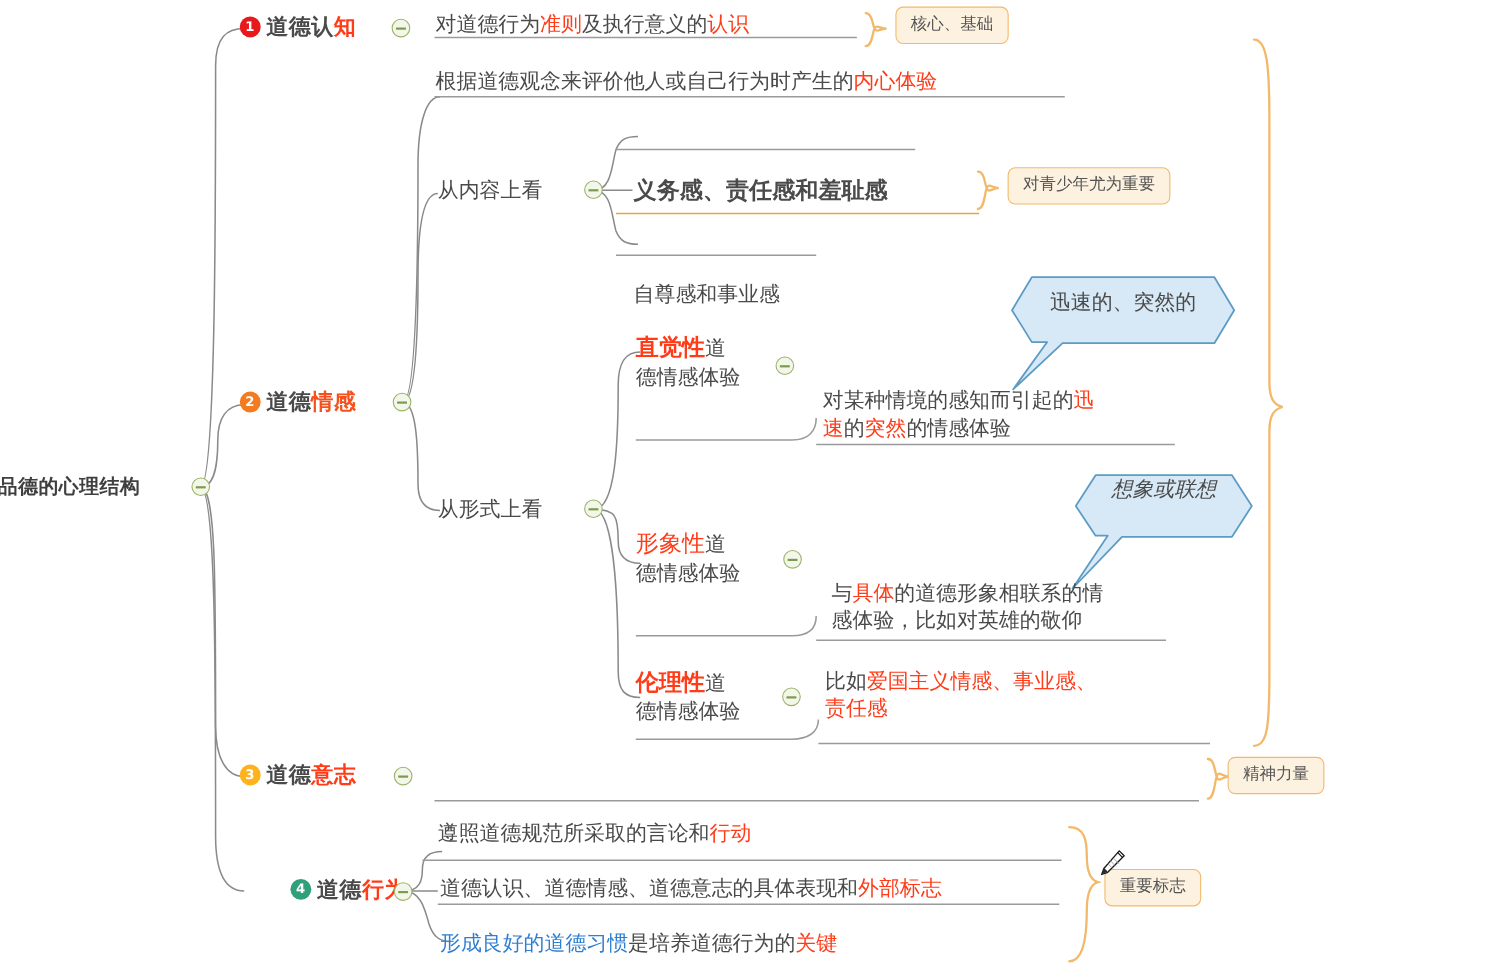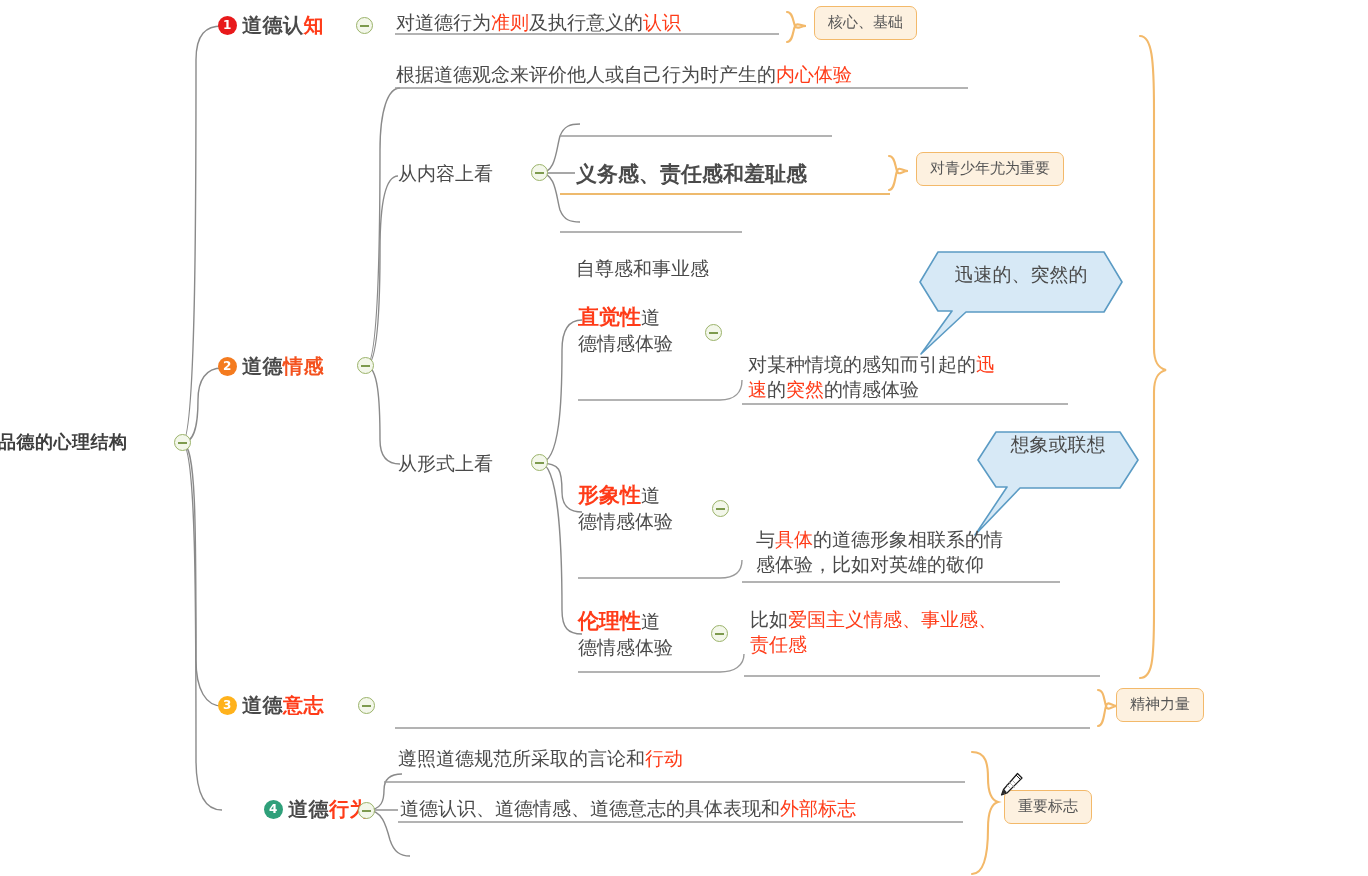--- a/index.html
+++ b/index.html
@@ -227,30 +227,30 @@
   <div class="node leaf" style="left:748px; top:352px;">
     <span>对某种情境的感知而引起的</span><span class="t-red">迅</span><br>
     <span class="t-red">速</span><span>的</span><span class="t-red">突然</span><span>的情感体验</span>
   </div>
 
   <div class="callout" style="left:920px; top:252px; width:202px; height:60px;">
     <div class="ctext">迅速的、突然的</div>
   </div>
 
   <div class="node leaf" style="left:578px; top:481px;">
-    <span class="t-red" style="font-size:21px; font-weight:bold;text-align:center;">形象性</span><span>道</span><br>
+    <span class="t-red" style="font-size:21px; font-weight:normal;text-align:center;">形象性</span><span>道</span><br>
     <span>德情感体验</span>
   </div>
 
   <div class="node leaf" style="left:756px; top:527px;">
     <span>与</span><span class="t-red">具体</span><span>的道德形象相联系的情</span><br>
     <span>感体验，比如对英雄的敬仰</span>
   </div>
 
-  <div class="callout" style="left:978px; top:432px; width:160px; height:40px;">
+  <div class="callout" style="left:978px; top:432px; width:160px; height:40px;font-style:italic;">
     <div class="ctext">想象或联想</div>
   </div>
 
   <div class="node leaf" style="left:578px; top:607px;">
     <span class="t-red" style="font-size:21px; font-weight:bold;">伦理性</span><span>道</span><br>
     <span>德情感体验</span>
   </div>
 
   <div class="node leaf" style="left:750px; top:607px;">
     <span>比如</span><span class="t-red">爱国主义情感、事业感、</span><br>
@@ -272,20 +272,23 @@
   </div>
 
   <div class="node leaf" style="left:398px; top:746px;">
     <span>遵照道德规范所采取的言论和</span><span class="t-red">行动</span>
   </div>
 
   <div class="node leaf" style="left:400px; top:796px;">
     <span>道德认识、道德情感、道德意志的具体表现和</span><span class="t-red">外部标志</span>
   </div>
 
+  <div class="node leaf" style="left:400px; top:846px;">
+    <span class="t-blue">形成良好的道德习惯</span><span>是培养道德行为的</span><span class="t-red">关键</span>
+  </div>
 
   <div class="obox" style="left:1004px; top:790px;">
     <span>重要标志</span>
   </div>
 
   <svg class="cursor" style="left:998px; top:772px;" width="26" height="28" viewBox="0 0 26 28" xmlns="http://www.w3.org/2000/svg">
     <g>
       <path d="M19.5,1.5 L24,6 L9,21 L3.5,23 L5.5,17.5 Z" fill="#ffffff" stroke="#1a1a1a" stroke-width="1.2" stroke-linejoin="round"></path>
       <path d="M6,17 L9,20.6 L3.6,22.8 Z" fill="#2b2b2b"></path>
       <path d="M18,3 L22.4,7.4" stroke="#1a1a1a" stroke-width="1"></path>

